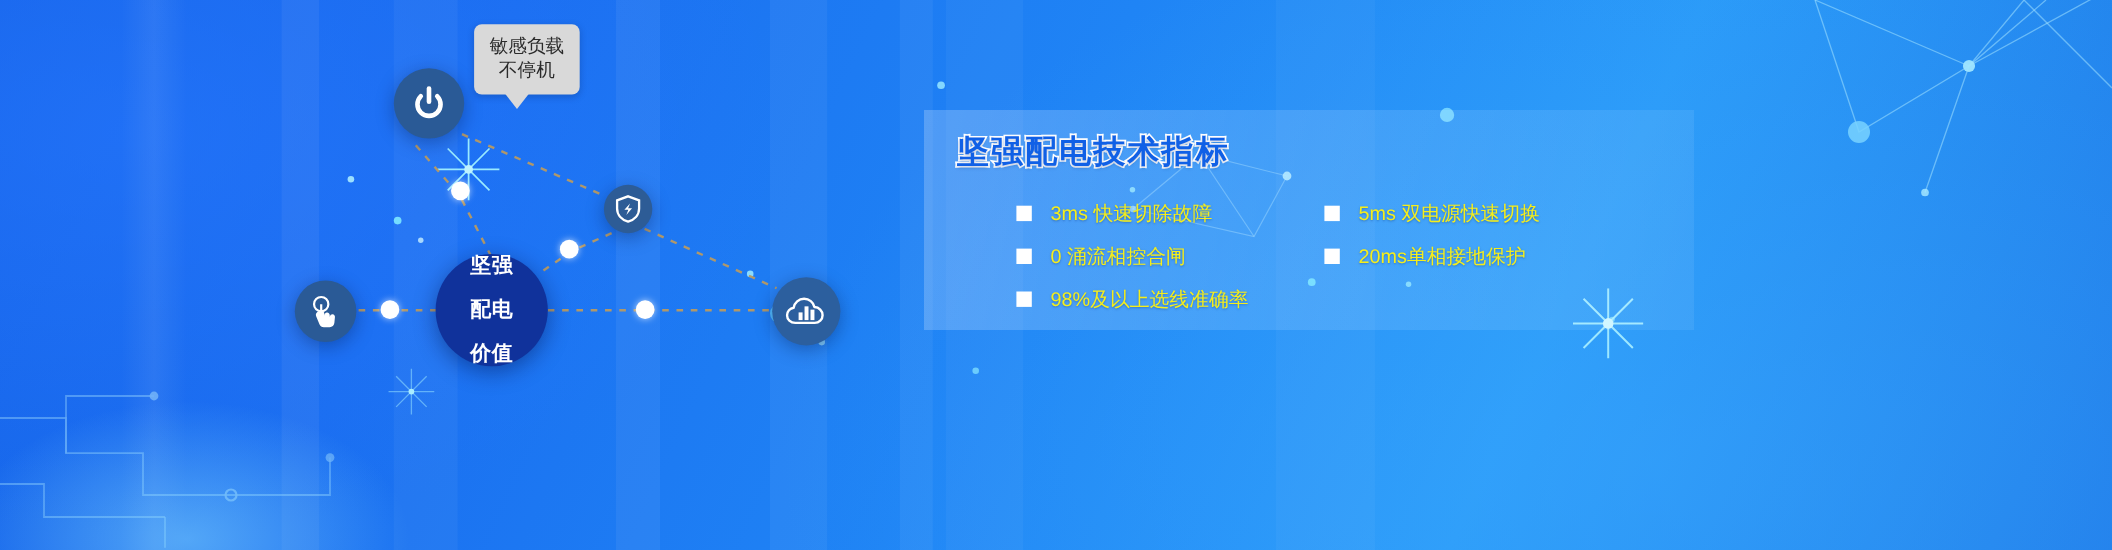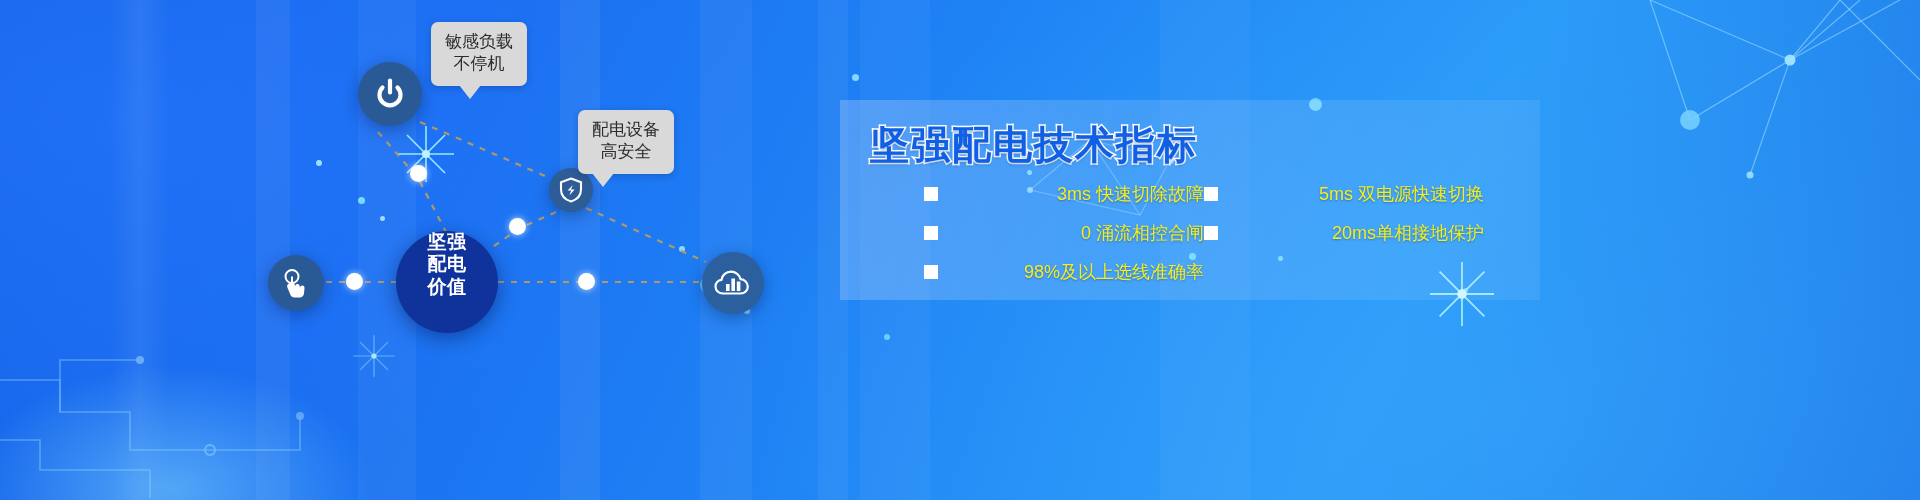--- a/index.html
+++ b/index.html
@@ -40,21 +40,21 @@
     box-shadow: 0 4px 16px rgba(0,20,70,.35);
   }
   .node.outer { background: #2c5f9e; }
 
   .hub {
     position: absolute;
     width: 102px; height: 102px; border-radius: 50%;
     background: #10329b;
     color: #ffffff;
     display: flex; flex-direction: column;
-    align-items: center; justify-content: flex-start;
+    align-items: center; justify-content: space-between;
     font-size: 19px; font-weight: bold; line-height: 1.18;
     letter-spacing: .5px;
     box-shadow: 0 5px 20px rgba(0,15,70,.45);
   }
 
   .waypoint {
     position: absolute;
     width: 17px; height: 17px; border-radius: 50%;
     background: #ffffff;
     box-shadow: 0 0 7px rgba(255,255,255,.7);
@@ -91,37 +91,37 @@
   
   #spec-panel {
     position: absolute;
     left: 840px; top: 100px;
     width: 700px; height: 200px;
     background: linear-gradient(100deg, rgba(255,255,255,0.22) 0%, rgba(255,255,255,0.13) 45%, rgba(255,255,255,0.07) 100%);
   }
   #spec-title {
     position: absolute;
     left: 30px; top: 18px;
-    font-size: 39px; font-weight: bold;
+    font-size: 29px; font-weight: bold;
     color: #1060e6;
     letter-spacing: 2px;
     -webkit-text-stroke: 3px #ffffff;
     paint-order: stroke fill;
     text-shadow: 0 2px 3px rgba(0,40,110,.25);
   }
   #spec-grid {
     position: absolute;
     left: 84px; top: 74px;
     width: 600px;
     display: grid;
     grid-template-columns: 280px 280px;
     grid-auto-rows: 39px;
     column-gap: 0px;
   }
-  .spec-item { display: flex; align-items: center; justify-content: space-between; }
+  .spec-item { display: flex; align-items: center; }
   .spec-bullet {
     width: 14px; height: 14px;
     background: #ffffff;
     margin-right: 17px;
     flex: 0 0 auto;
   }
   .spec-text {
     color: #f5ee1b;
     font-size: 18px;
     white-space: nowrap;
@@ -251,25 +251,20 @@
       <span>不停机</span>
       <span class="tail" style="left:28px;"></span>
     </div>
 
     <div class="node outer" style="left:549px;top:168px;width:44px;height:44px;background:#2d5c96;">
       <svg width="24" height="26" viewBox="0 0 24 26">
         <path d="M12 1.5 L22 5.2 V12.5 C22 18.6 17.6 22.8 12 24.5 C6.4 22.8 2 18.6 2 12.5 V5.2 Z" fill="none" stroke="#ffffff" stroke-width="2.1"></path>
         <path d="M13.8 8 L8.6 13.6 H12.2 L10.4 18.4 L15.6 12.4 H12 Z" fill="#ffffff"></path>
       </svg>
     </div>
-    <div class="callout tail-down" style="left:578px;top:110px;">
-      <span>配电设备</span><br>
-      <span>高安全</span>
-      <span class="tail" style="left:14px;"></span>
-    </div>
 
     <div class="node outer" style="left:268px;top:255px;width:56px;height:56px;background:#2a5a96;">
       <svg width="30" height="32" viewBox="0 0 30 32">
         <g fill="none" stroke="#ffffff" stroke-width="2">
           <circle cx="11" cy="9.5" r="6.5"></circle>
           <path d="M11 9.5 L11 20"></path>
         </g>
         <path d="M9 16 c-2.4 0.6 -3.4 2.6 -2.6 4.6 l3 7.2 c0.7 1.7 2.2 2.6 4 2.6 h5.3 c2.3 0 4.1 -1.7 4.3 -4 l0.5 -5.3 c0.1 -1.3 -0.8 -2.4 -2.1 -2.5 c-1.2 -0.1 -2.2 0.7 -2.4 1.9 l-0.1 0.8 l-0.2 -2.1 c-0.1 -1.3 -1.2 -2.2 -2.5 -2.1 c-1.2 0.1 -2.1 1.1 -2.1 2.3 v0.6 l-0.3 -2.3 c-0.2 -1.2 -1.2 -2.1 -2.4 -2 Z" fill="#ffffff"></path>
       </svg>
     </div>

